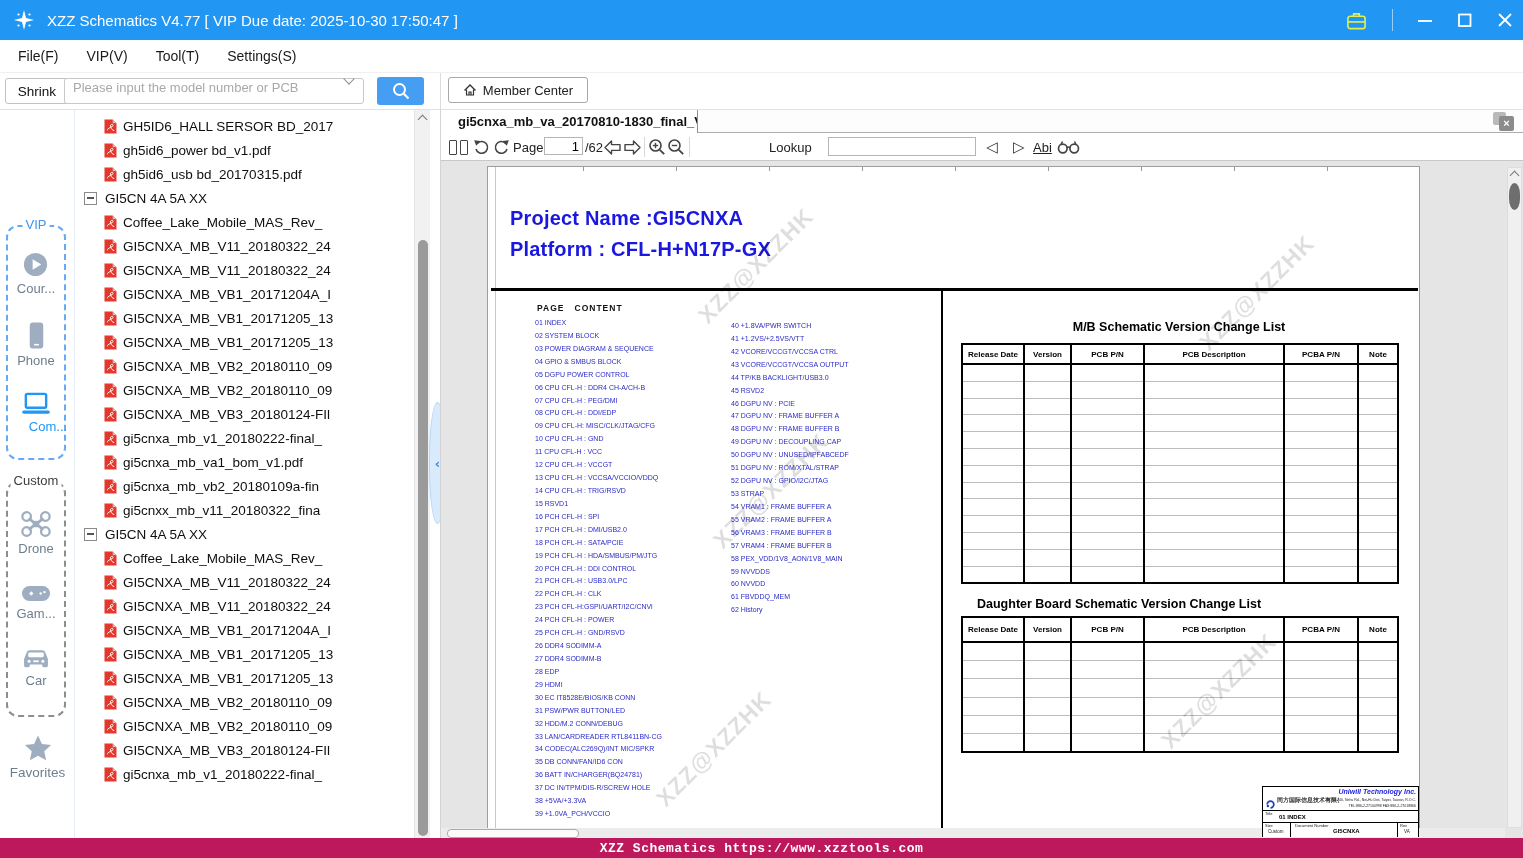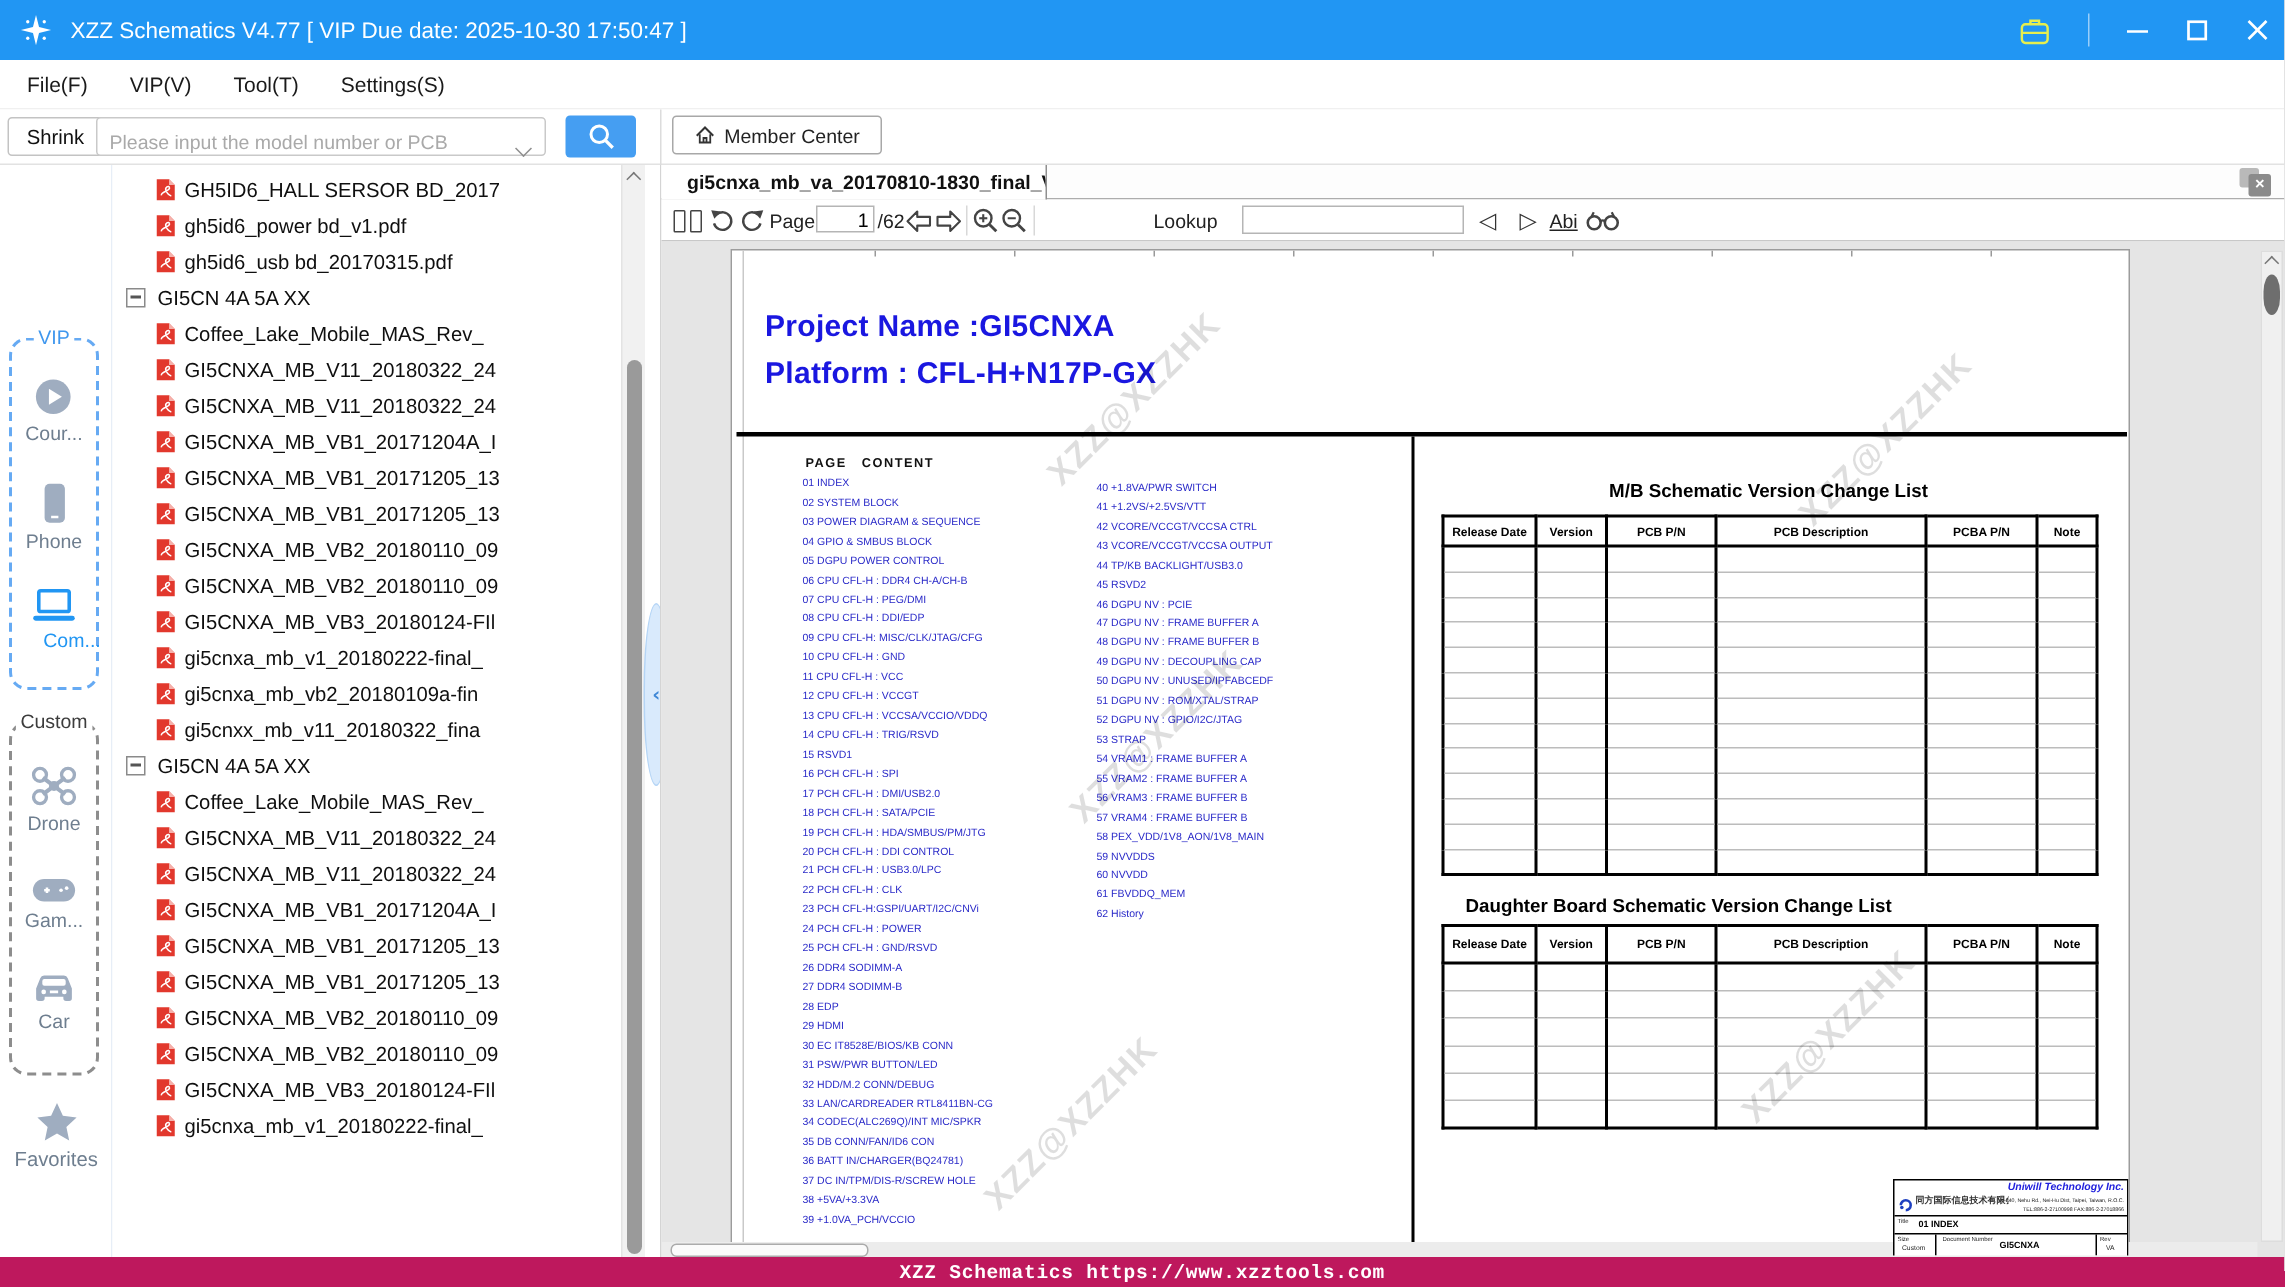--- a/index.html
+++ b/index.html
@@ -18,21 +18,21 @@
   
   .menubar{position:absolute;left:0;top:40px;width:100%;height:33px;background:#fff;
            display:flex;align-items:center;padding-left:4px;border-bottom:1px solid #f0f0f0;box-sizing:border-box;}
   .menu-item{font-size:14px;color:#1a1a1a;padding:0 14px;line-height:33px;cursor:default;}
 
   
   .toolbar{position:absolute;left:0;top:73px;width:100%;height:37px;background:#fff;border-bottom:1px solid #e2e2e2;box-sizing:border-box;}
   .shrink-btn{position:absolute;left:5px;top:5px;width:64px;height:26px;background:#fff;border:1px solid #c3c3c3;
               border-radius:3px;font-size:13.5px;color:#111;display:flex;align-items:center;justify-content:center;}
   .searchbox{position:absolute;left:64px;top:5px;width:300px;height:26px;border:1px solid #c9c9c9;border-radius:3px;
-             background:#fff;display:flex;align-items:flex-end;box-sizing:border-box;}
+             background:#fff;display:flex;align-items:flex-start;box-sizing:border-box;}
   .searchbox input{flex:1;border:0;outline:0;font-size:13px;padding-left:8px;color:#444;background:transparent;
                    font-family:"Liberation Sans",sans-serif;}
   .searchbox input::placeholder{color:#a9a9a9;}
   .dd-chevron{width:7px;height:7px;border-right:1.6px solid #8d8d8d;border-bottom:1.6px solid #8d8d8d;
               transform:rotate(45deg);margin:-4px 10px 0 4px;}
   .search-btn{position:absolute;left:377px;top:4px;width:47px;height:28px;background:#459ef2;border:0;border-radius:3px;
               display:flex;align-items:center;justify-content:center;}
   .tb-vsep{position:absolute;left:440px;top:0;height:37px;border-left:1px solid #dcdcdc;}
   .member-btn{position:absolute;left:448px;top:4px;width:140px;height:26px;background:#fff;border:1px solid #a8a8a8;
               border-radius:3px;display:flex;align-items:center;justify-content:center;gap:6px;font-size:13px;color:#222;}
@@ -420,20 +420,30 @@
       </div>
       <div class="tree-row">
         <span class="pdf-ic">
           <svg width="13" height="15" viewBox="0 0 13 15">
             <path d="M0.5 0.5 h8.2 l3.8 3.8 v10.2 h-12 z" fill="#e2382d"></path>
             <path d="M8.7 0.5 l3.8 3.8 h-3.8 z" fill="#f6b1ab"></path>
             <path d="M3.6 11.2 C3 8.6 9.6 8.4 9 6.1 C8.6 4.4 5.6 5.6 6.7 8.2 C7.5 10.1 8.6 11.2 10.2 11.6" stroke="#fff" stroke-width="1" fill="none"></path>
           </svg>
         </span>
         <span class="tlabel">gi5cnxa_mb_v1_20180222-final_</span>
+      </div>
+      <div class="tree-row">
+        <span class="pdf-ic">
+          <svg width="13" height="15" viewBox="0 0 13 15">
+            <path d="M0.5 0.5 h8.2 l3.8 3.8 v10.2 h-12 z" fill="#e2382d"></path>
+            <path d="M8.7 0.5 l3.8 3.8 h-3.8 z" fill="#f6b1ab"></path>
+            <path d="M3.6 11.2 C3 8.6 9.6 8.4 9 6.1 C8.6 4.4 5.6 5.6 6.7 8.2 C7.5 10.1 8.6 11.2 10.2 11.6" stroke="#fff" stroke-width="1" fill="none"></path>
+          </svg>
+        </span>
+        <span class="tlabel">gi5cnxa_mb_va1_bom_v1.pdf</span>
       </div>
       <div class="tree-row">
         <span class="pdf-ic">
           <svg width="13" height="15" viewBox="0 0 13 15">
             <path d="M0.5 0.5 h8.2 l3.8 3.8 v10.2 h-12 z" fill="#e2382d"></path>
             <path d="M8.7 0.5 l3.8 3.8 h-3.8 z" fill="#f6b1ab"></path>
             <path d="M3.6 11.2 C3 8.6 9.6 8.4 9 6.1 C8.6 4.4 5.6 5.6 6.7 8.2 C7.5 10.1 8.6 11.2 10.2 11.6" stroke="#fff" stroke-width="1" fill="none"></path>
           </svg>
         </span>
         <span class="tlabel">gi5cnxa_mb_vb2_20180109a-fin</span>

